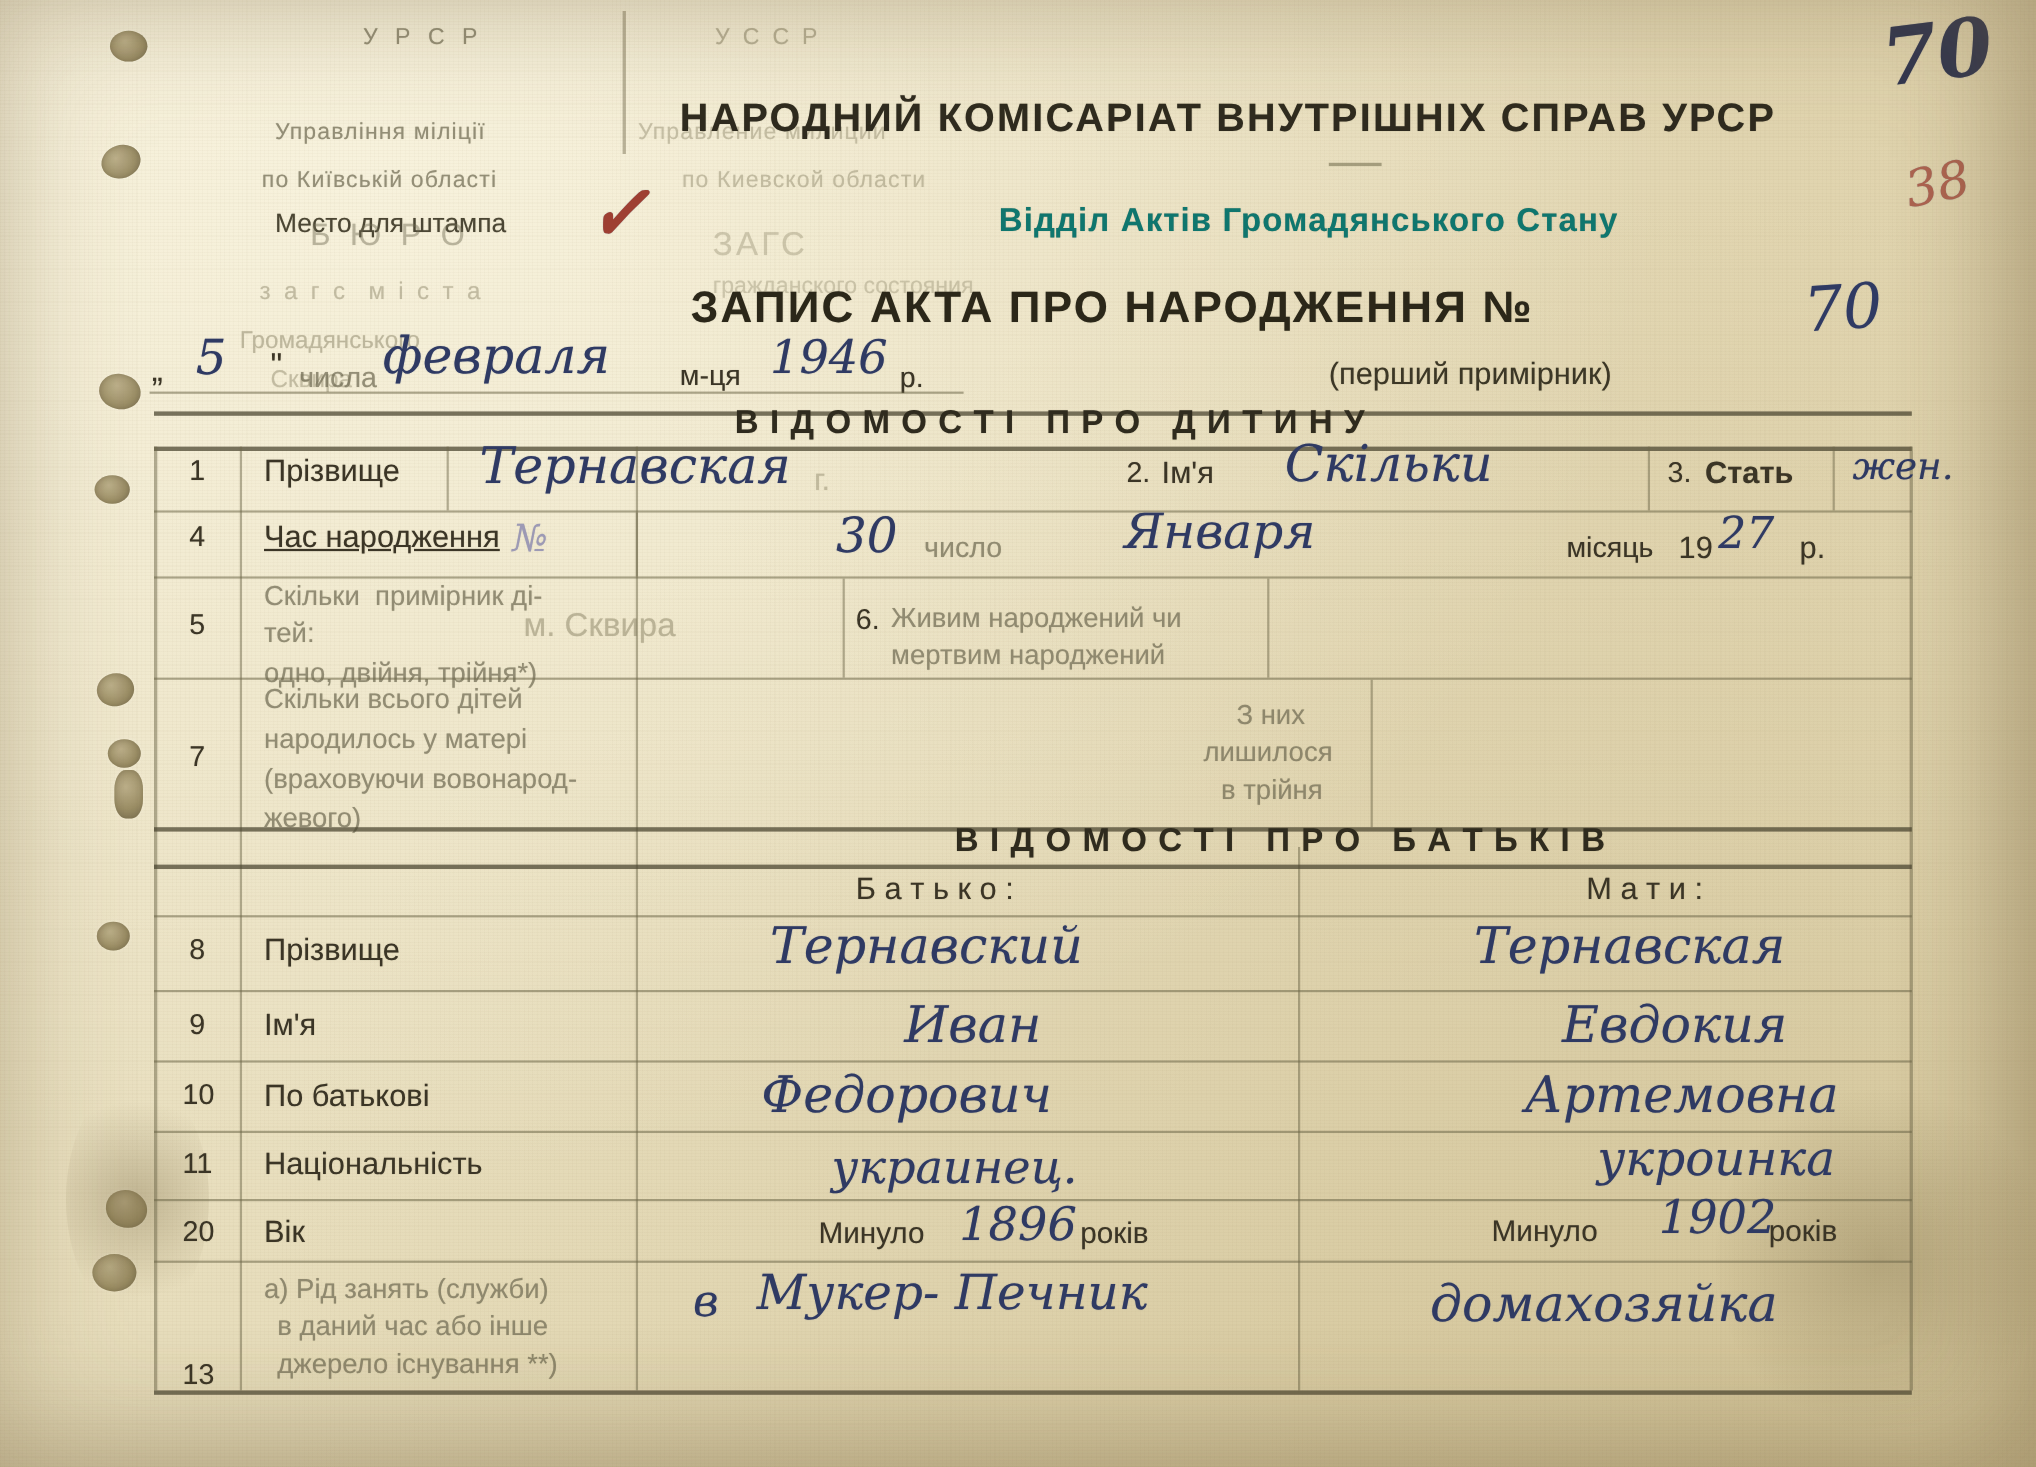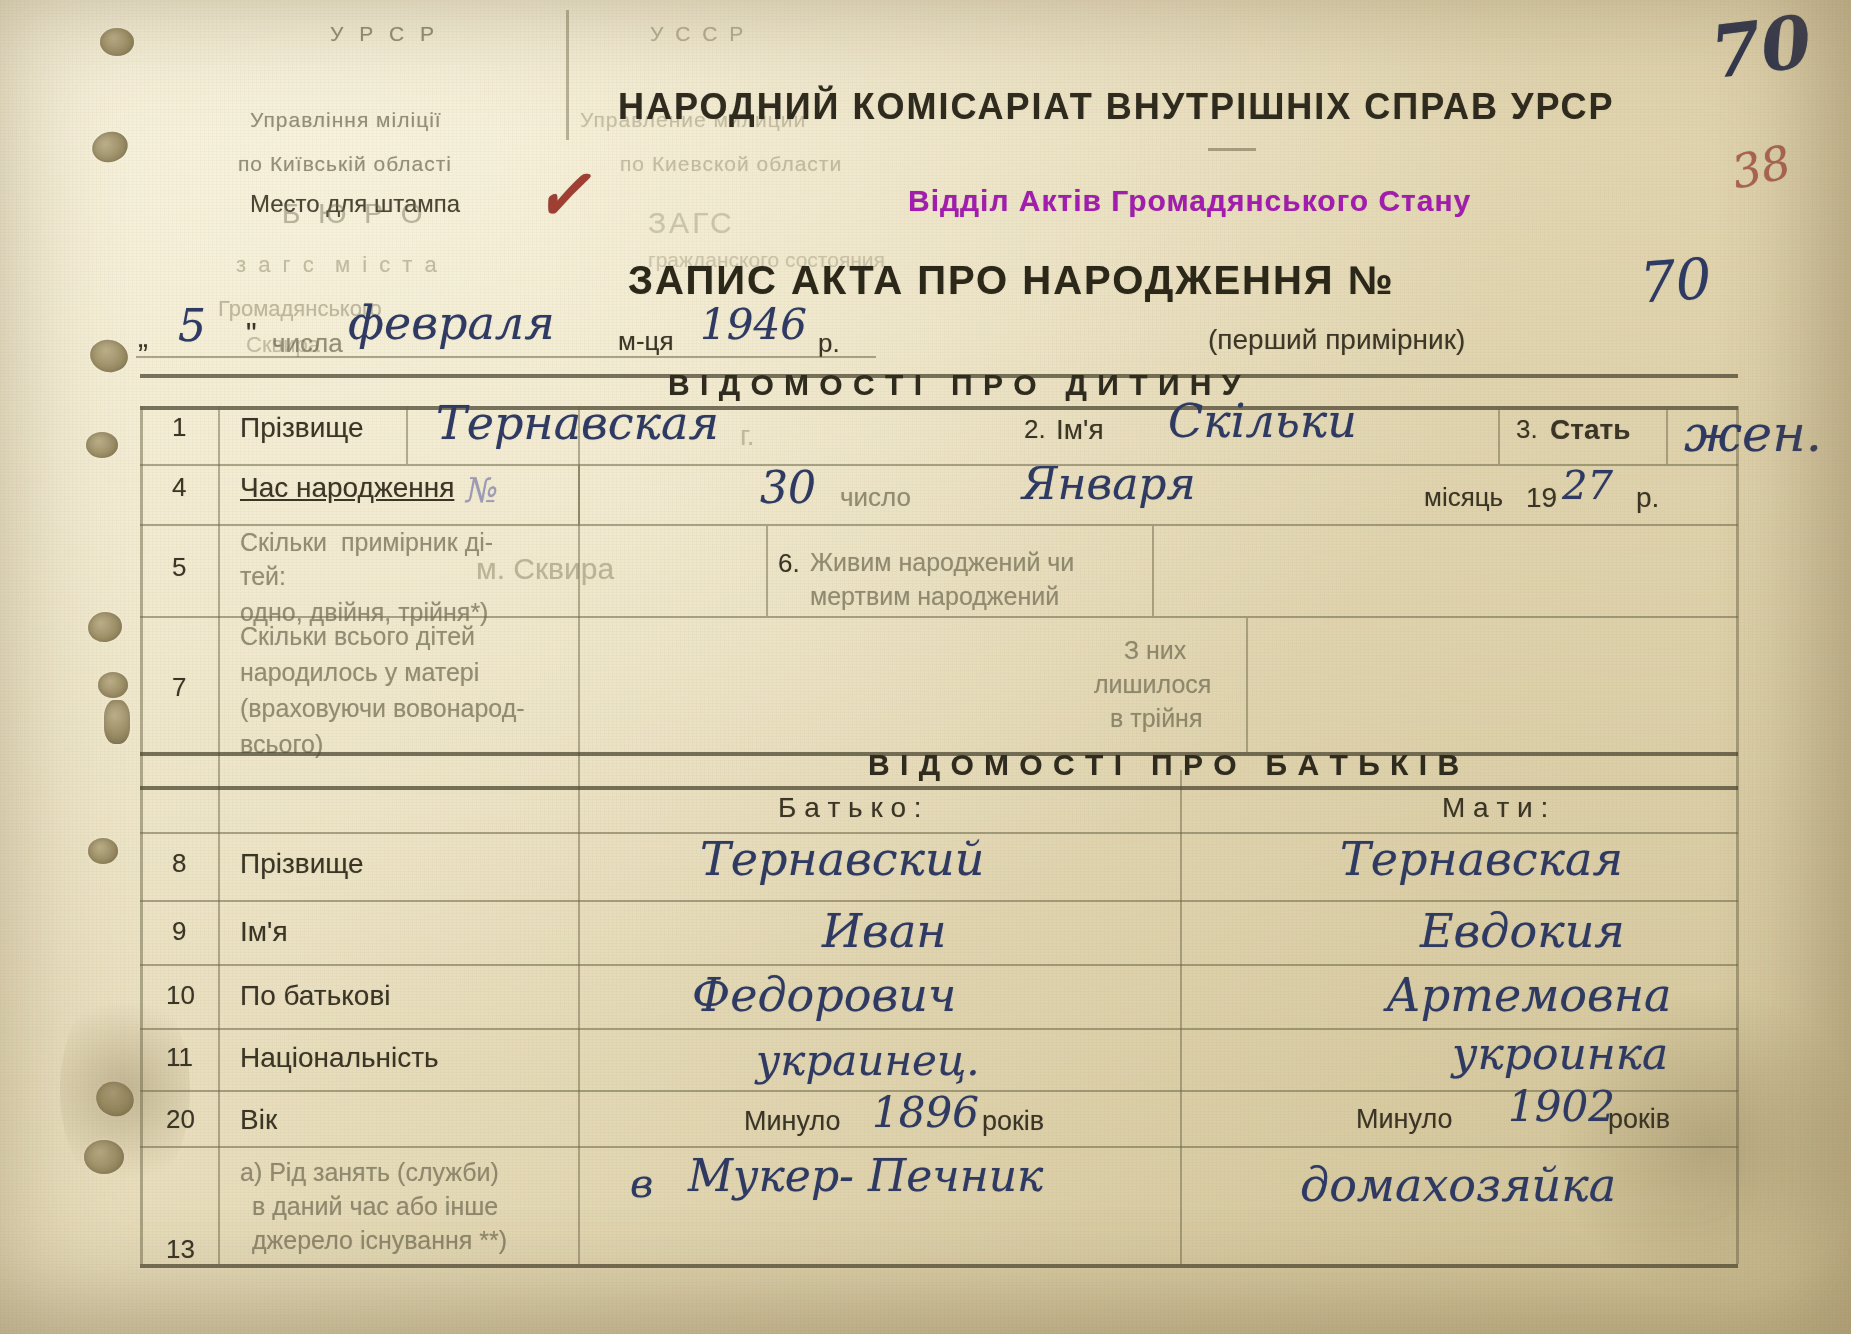--- a/index.html
+++ b/index.html
@@ -121,21 +121,21 @@
 <div class="pr vfaint" style="left:218px;top:296px;font-size:22px;opacity:.45;">Громадянського</div>
 <div class="pr vfaint" style="left:246px;top:332px;font-size:22px;opacity:.4;">Сквира</div>
 
 <div class="ln-v" style="left:566px;top:10px;width:3px;height:130px;opacity:.45;"></div>
 
 <div class="hw hw-red" style="left:530px;top:148px;font-size:78px;font-weight:bold;transform:scaleX(.8) rotate(6deg);">✓</div>
 
 <div class="pr bold sp2" style="left:618px;top:86px;font-size:36px;color:#2f2b1f;">НАРОДНИЙ КОМІСАРІАТ ВНУТРІШНІХ СПРАВ УРСР</div>
 <div class="ln" style="left:1208px;top:148px;width:48px;height:3px;"></div>
 
-<div class="pr bold sp1" style="left:908px;top:184px;font-size:30px;color:#a21caf;">Відділ Актів Громадянського Стану</div>
+<div class="pr bold sp1" style="left:908px;top:184px;font-size:30px;color:#0f766e;">Відділ Актів Громадянського Стану</div>
 
 <div class="pr bold sp2" style="left:628px;top:258px;font-size:40px;color:#2b2719;">ЗАПИС АКТА ПРО НАРОДЖЕННЯ №</div>
 <div class="hw" style="left:1640px;top:248px;font-size:56px;transform:rotate(-4deg);">70</div>
 
 <div class="pr" style="left:138px;top:320px;font-size:30px;">„</div>
 <div class="hw" style="left:178px;top:300px;font-size:44px;">5</div>
 <div class="pr" style="left:246px;top:316px;font-size:30px;">"</div>
 <div class="pr faint" style="left:272px;top:328px;font-size:26px;">числа</div>
 <div class="hw" style="left:348px;top:296px;font-size:46px;">февраля</div>
 <div class="pr" style="left:618px;top:326px;font-size:26px;">м-ця</div>
@@ -160,21 +160,21 @@
 <div class="ln-v" style="left:406px;top:406px;width:2px;height:58px;"></div>
 <div class="hw" style="left:436px;top:396px;font-size:46px;">Тернавская</div>
 <div class="pr vfaint" style="left:740px;top:420px;font-size:28px;opacity:.4;">г.</div>
 <div class="pr" style="left:1024px;top:414px;font-size:26px;">2.</div>
 <div class="pr" style="left:1056px;top:414px;font-size:28px;">Ім'я</div>
 <div class="hw" style="left:1168px;top:394px;font-size:46px;">Скільки</div>
 <div class="ln-v" style="left:1498px;top:406px;width:2px;height:58px;"></div>
 <div class="pr" style="left:1516px;top:414px;font-size:26px;">3.</div>
 <div class="pr" style="left:1550px;top:414px;font-size:28px;font-weight:bold;">Стать</div>
 <div class="ln-v" style="left:1666px;top:406px;width:2px;height:58px;"></div>
-<div class="hw" style="left:1684px;top:404px;font-size:51px;">жен.</div>
+<div class="hw" style="left:1684px;top:404px;font-size:34px;">жен.</div>
 <div class="ln" style="left:140px;top:464px;width:1598px;height:2px;"></div>
 
 <div class="pr" style="left:172px;top:472px;font-size:26px;">4</div>
 <div class="pr" style="left:240px;top:472px;font-size:28px;text-decoration:underline;">Час народження</div>
 <div class="hw hw-blue" style="left:466px;top:470px;font-size:34px;opacity:.55;color:#5a5aa0;">№</div>
 <div class="hw" style="left:760px;top:462px;font-size:44px;">30</div>
 <div class="pr faint" style="left:840px;top:482px;font-size:26px;">число</div>
 <div class="hw" style="left:1022px;top:458px;font-size:44px;">Января</div>
 <div class="pr" style="left:1424px;top:482px;font-size:26px;">місяць</div>
 <div class="pr" style="left:1526px;top:482px;font-size:28px;">19</div>
@@ -192,21 +192,21 @@
 <div class="pr faint" style="left:810px;top:548px;font-size:25px;">Живим народжений чи</div>
 <div class="pr faint" style="left:810px;top:582px;font-size:25px;">мертвим народжений</div>
 <div class="ln-v" style="left:766px;top:526px;width:2px;height:90px;"></div>
 <div class="ln-v" style="left:1152px;top:526px;width:2px;height:90px;"></div>
 <div class="ln" style="left:140px;top:616px;width:1598px;height:2px;"></div>
 
 <div class="pr" style="left:172px;top:672px;font-size:26px;">7</div>
 <div class="pr faint" style="left:240px;top:622px;font-size:25px;">Скільки всього дітей</div>
 <div class="pr faint" style="left:240px;top:658px;font-size:25px;">народилось у матері</div>
 <div class="pr faint" style="left:240px;top:694px;font-size:25px;">(враховуючи вовонарод-</div>
-<div class="pr faint" style="left:240px;top:730px;font-size:25px;">всього)</div>
+<div class="pr faint" style="left:240px;top:730px;font-size:25px;">жевого)</div>
 <div class="pr faint" style="left:1124px;top:636px;font-size:25px;">З них</div>
 <div class="pr faint" style="left:1094px;top:670px;font-size:25px;">лишилося</div>
 <div class="pr faint" style="left:1110px;top:704px;font-size:25px;">в трійня</div>
 <div class="ln-v" style="left:1246px;top:618px;width:2px;height:134px;"></div>
 <div class="ln ln-strong" style="left:140px;top:752px;width:1598px;height:4px;"></div>
 
 <div class="pr bold" style="left:868px;top:748px;font-size:30px;color:#2f2b1e;letter-spacing:1px;">В І Д О М О С Т І   П Р О   Б А Т Ь К І В</div>
 <div class="ln ln-strong" style="left:140px;top:786px;width:1598px;height:4px;"></div>
 
 <div class="pr" style="left:778px;top:792px;font-size:28px;">Б а т ь к о :</div>

